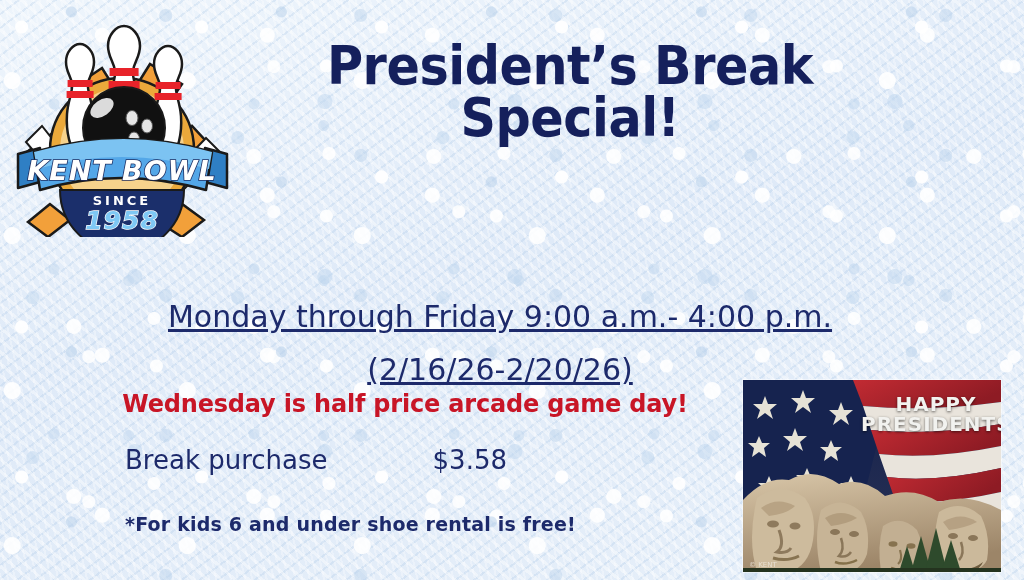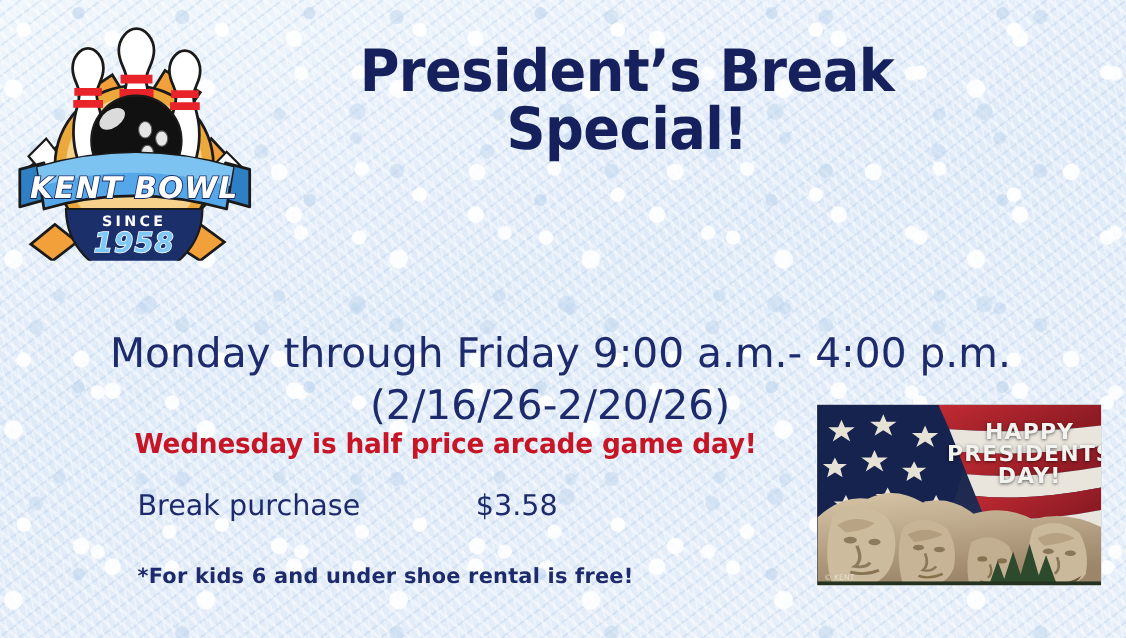--- a/index.html
+++ b/index.html
@@ -75,26 +75,27 @@
     font-weight:400;
     border-bottom:3px solid #1d2a6b;
     padding-bottom:1px;
   }
   .price-line .bangs { font-weight:400; }
 
   .sched {
     position:absolute; left:100px; top:298px; width:800px;
     text-align:center;
     font-family:"DejaVu Sans", sans-serif;
-    font-size:37px;
+    font-size:30px;
     line-height:1.28;
     color:#1d2a6b;
     white-space:nowrap;
-  }
-  .sched .l2 { display:block; }
+    text-decoration:underline;
+  }
+  .sched .l2 { display:block;margin-top:15px; }
 
   .redline {
     position:absolute; left:60px; top:389px; width:690px;
     text-align:center;
     font-family:"DejaVu Sans", sans-serif;
     font-weight:700;
     font-size:25px;
     color:#c81526;
     letter-spacing:-0.2px;
     transform:scaleX(0.96);
@@ -120,22 +121,22 @@
     font-family:"DejaVu Sans", sans-serif;
     font-weight:700;
     font-size:19px;
     color:#1d2a6b;
     letter-spacing:0.2px;
     white-space:nowrap;
   }
 
   
   #photo {
-    position:absolute; left:743px; top:368px;
-    width:258px; height:164px;
+    position:absolute; left:743px; top:380px;
+    width:258px; height:192px;
     overflow:hidden;
     background:#0b1530;
     box-shadow:0 0 0 1px rgba(255,255,255,.45);
   }
   #photo svg { display:block; width:100%; height:100%; }
   .photo-cap {
     position:absolute; left:118px; top:14px;
     width:150px;
     text-align:center;
     font-family:"DejaVu Sans", sans-serif;
@@ -327,18 +328,17 @@
         <polygon points="182,192 193,148 204,192"></polygon>
         <polygon points="198,192 208,160 218,192"></polygon>
         <polygon points="156,192 164,166 172,192"></polygon>
       </g>
       <rect x="0" y="188" width="258" height="4" fill="#24331f"></rect>
     </svg>
 
     <div class="photo-cap">
       <div>HAPPY</div>
       <div>PRESIDENTS</div>
-      <div>DAY!</div>
     </div>
     <div class="photo-credit">© KENT</div>
   </div>
 
 </div>
 
 </body></html>

